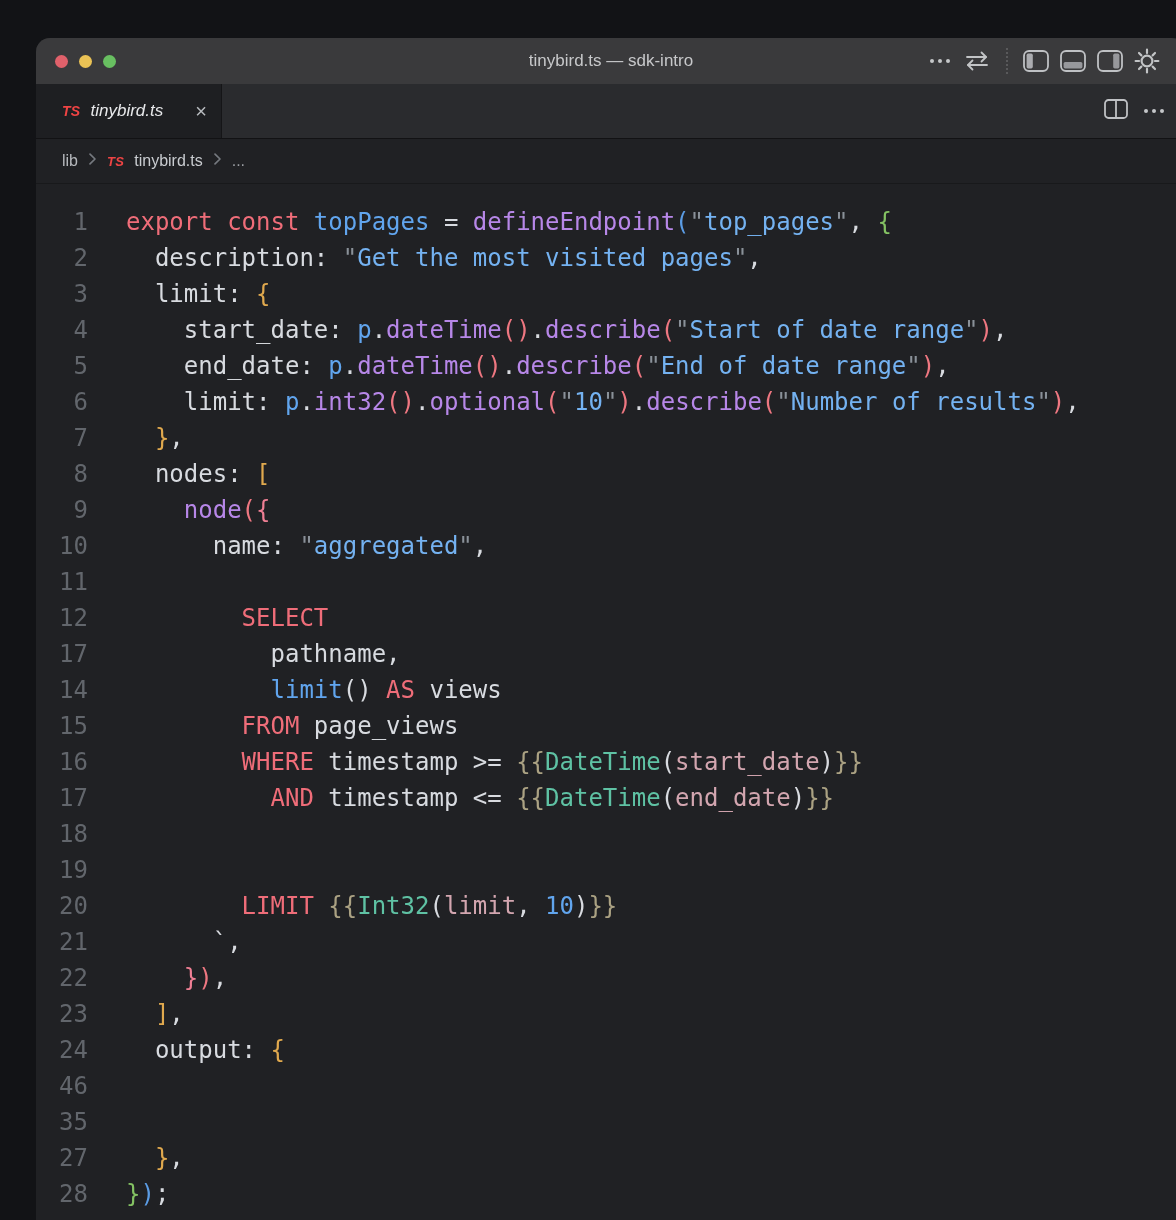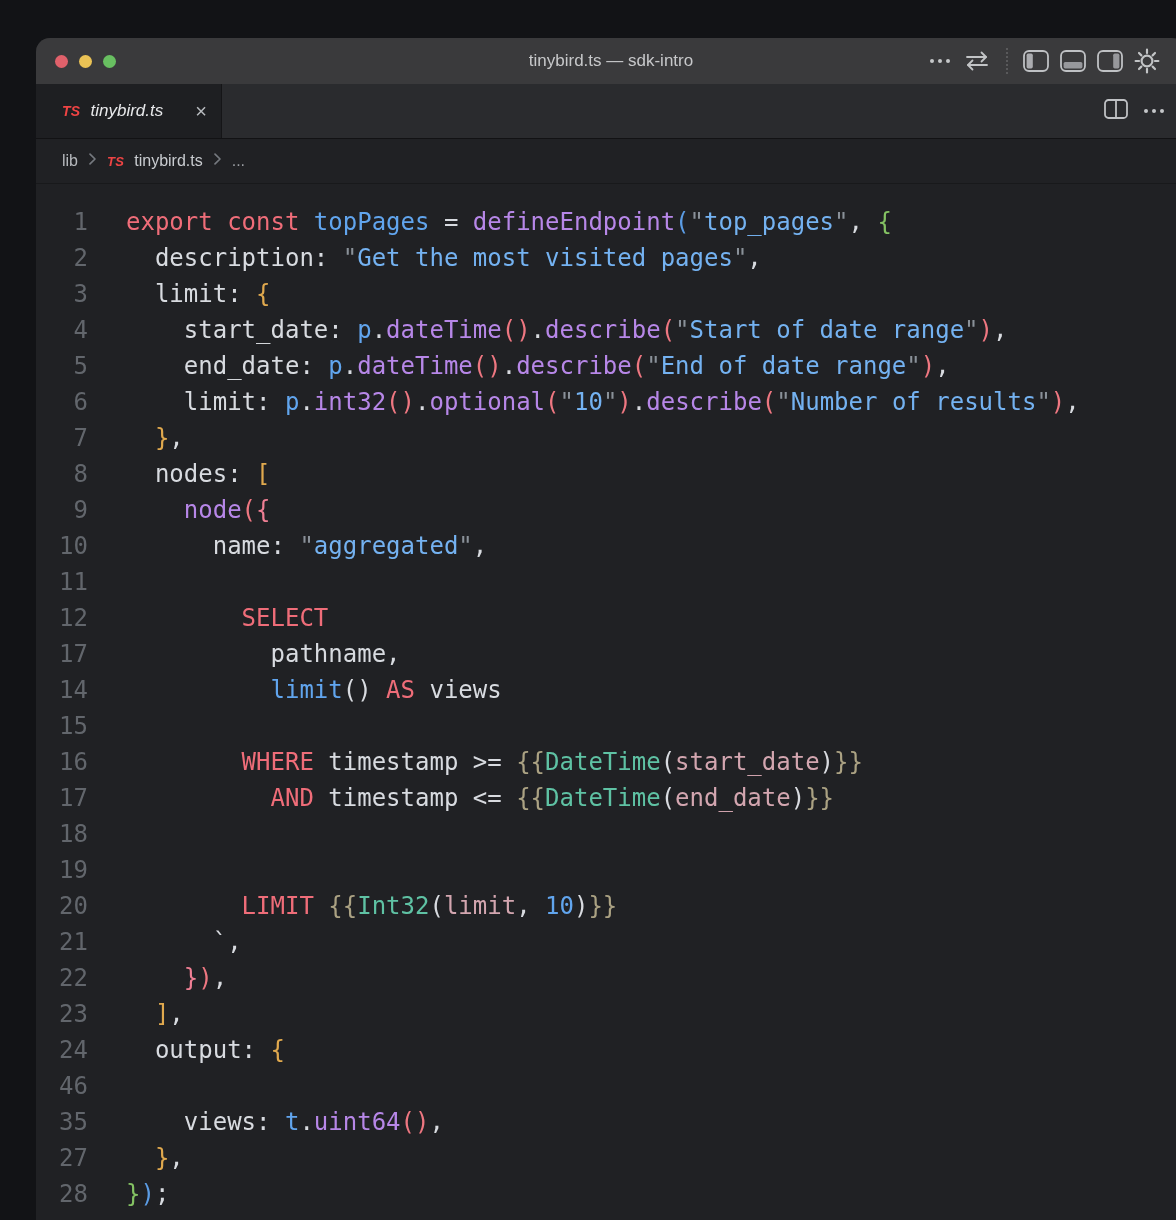--- a/index.html
+++ b/index.html
@@ -160,30 +160,30 @@
       <div class="code-line"><span class="ln">5</span><span class="code"><span class="tok-def">    end_date: </span><span class="tok-var">p</span><span class="tok-def">.</span><span class="tok-fn">dateTime</span><span class="tok-b4">()</span><span class="tok-def">.</span><span class="tok-fn">describe</span><span class="tok-b4">(</span><span class="tok-q">"</span><span class="tok-str">End of date range</span><span class="tok-q">"</span><span class="tok-b4">)</span><span class="tok-def">,</span></span></div>
       <div class="code-line"><span class="ln">6</span><span class="code"><span class="tok-def">    limit: </span><span class="tok-var">p</span><span class="tok-def">.</span><span class="tok-fn">int32</span><span class="tok-b4">()</span><span class="tok-def">.</span><span class="tok-fn">optional</span><span class="tok-b4">(</span><span class="tok-q">"</span><span class="tok-str">10</span><span class="tok-q">"</span><span class="tok-b4">)</span><span class="tok-def">.</span><span class="tok-fn">describe</span><span class="tok-b4">(</span><span class="tok-q">"</span><span class="tok-str">Number of results</span><span class="tok-q">"</span><span class="tok-b4">)</span><span class="tok-def">,</span></span></div>
       <div class="code-line"><span class="ln">7</span><span class="code"><span class="tok-def">  </span><span class="tok-b3">}</span><span class="tok-def">,</span></span></div>
       <div class="code-line"><span class="ln">8</span><span class="code"><span class="tok-def">  nodes: </span><span class="tok-b3">[</span></span></div>
       <div class="code-line"><span class="ln">9</span><span class="code"><span class="tok-def">    </span><span class="tok-fn">node</span><span class="tok-b4">(</span><span class="tok-b5">{</span></span></div>
       <div class="code-line"><span class="ln">10</span><span class="code"><span class="tok-def">      name: </span><span class="tok-q">"</span><span class="tok-str">aggregated</span><span class="tok-q">"</span><span class="tok-def">,</span></span></div>
       <div class="code-line"><span class="ln">11</span></div>
       <div class="code-line"><span class="ln">12</span><span class="code"><span class="tok-def">        </span><span class="tok-kw">SELECT</span></span></div>
       <div class="code-line"><span class="ln">17</span><span class="code"><span class="tok-def">          pathname,</span></span></div>
       <div class="code-line"><span class="ln">14</span><span class="code"><span class="tok-def">          </span><span class="tok-var">limit</span><span class="tok-def">() </span><span class="tok-kw">AS</span><span class="tok-def"> views</span></span></div>
-      <div class="code-line"><span class="ln">15</span></div>
+      <div class="code-line"><span class="ln">15</span><span class="code"><span class="tok-def">        </span><span class="tok-kw">FROM</span><span class="tok-def"> page_views</span></span></div>
       <div class="code-line"><span class="ln">16</span><span class="code"><span class="tok-def">        </span><span class="tok-kw">WHERE</span><span class="tok-def"> timestamp &gt;= </span><span class="tok-tan">{{</span><span class="tok-teal">DateTime</span><span class="tok-def">(</span><span class="tok-param">start_date</span><span class="tok-def">)</span><span class="tok-tan">}}</span></span></div>
       <div class="code-line"><span class="ln">17</span><span class="code"><span class="tok-def">          </span><span class="tok-kw">AND</span><span class="tok-def"> timestamp &lt;= </span><span class="tok-tan">{{</span><span class="tok-teal">DateTime</span><span class="tok-def">(</span><span class="tok-param">end_date</span><span class="tok-def">)</span><span class="tok-tan">}}</span></span></div>
       <div class="code-line"><span class="ln">18</span></div>
       <div class="code-line"><span class="ln">19</span></div>
       <div class="code-line"><span class="ln">20</span><span class="code"><span class="tok-def">        </span><span class="tok-kw">LIMIT</span><span class="tok-def"> </span><span class="tok-tan">{{</span><span class="tok-teal">Int32</span><span class="tok-def">(</span><span class="tok-param">limit</span><span class="tok-def">, </span><span class="tok-var">10</span><span class="tok-def">)</span><span class="tok-tan">}}</span></span></div>
       <div class="code-line"><span class="ln">21</span><span class="code"><span class="tok-def">      `,</span></span></div>
       <div class="code-line"><span class="ln">22</span><span class="code"><span class="tok-def">    </span><span class="tok-b5">}</span><span class="tok-b4">)</span><span class="tok-def">,</span></span></div>
       <div class="code-line"><span class="ln">23</span><span class="code"><span class="tok-def">  </span><span class="tok-b3">]</span><span class="tok-def">,</span></span></div>
       <div class="code-line"><span class="ln">24</span><span class="code"><span class="tok-def">  output: </span><span class="tok-b3">{</span></span></div>
       <div class="code-line"><span class="ln">46</span></div>
-      <div class="code-line"><span class="ln">35</span><span class="code"><span class="tok-def">    views: </span><span class="tok-var">t</span><span class="tok-def">.</span><span class="tok-fn">uint64</span><span class="tok-b4">()</span><span class="tok-def">,</span></span></div>
+      <div class="code-line"><span class="ln">35</span></div>
       <div class="code-line"><span class="ln">27</span><span class="code"><span class="tok-def">  </span><span class="tok-b3">}</span><span class="tok-def">,</span></span></div>
       <div class="code-line"><span class="ln">28</span><span class="code"><span class="tok-b2">}</span><span class="tok-b1">)</span><span class="tok-def">;</span></span></div>
       <div class="code-line"><span class="ln">29</span><span class="code"></span></div>
     </div>
 
 </div>
 
 </body></html>

